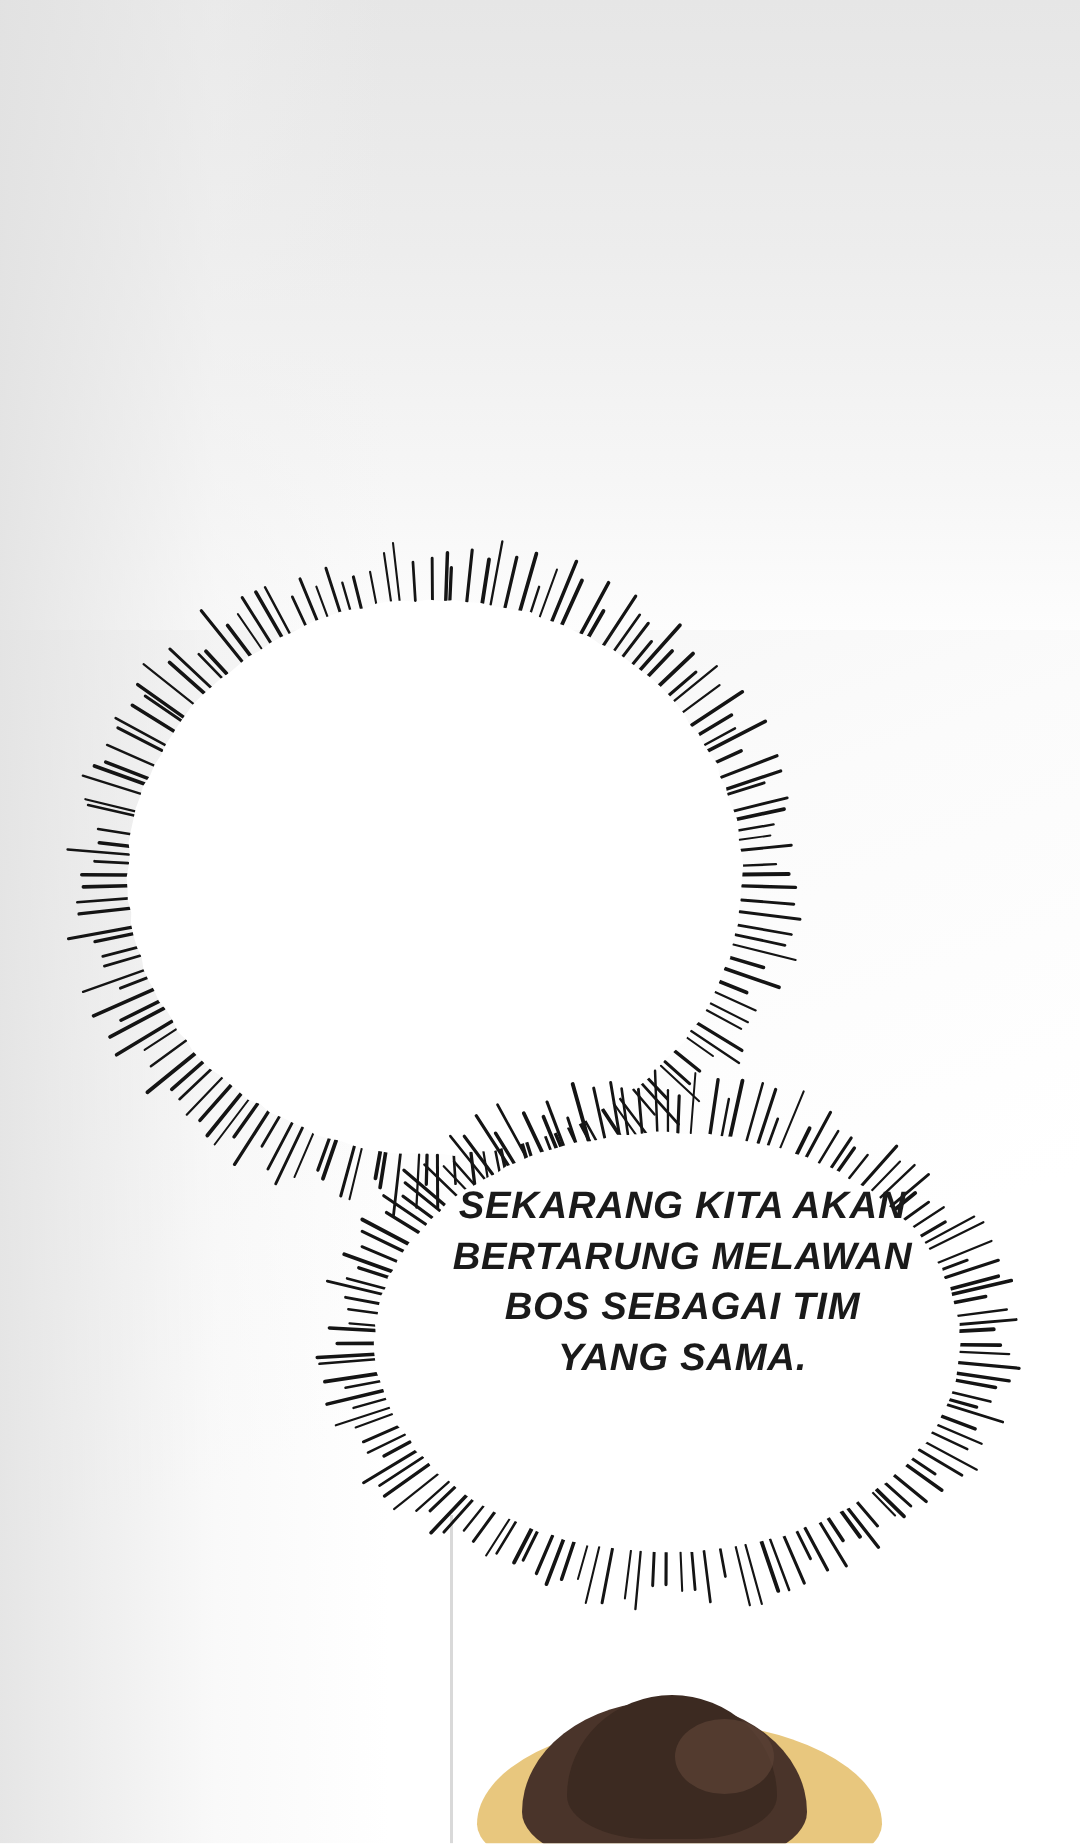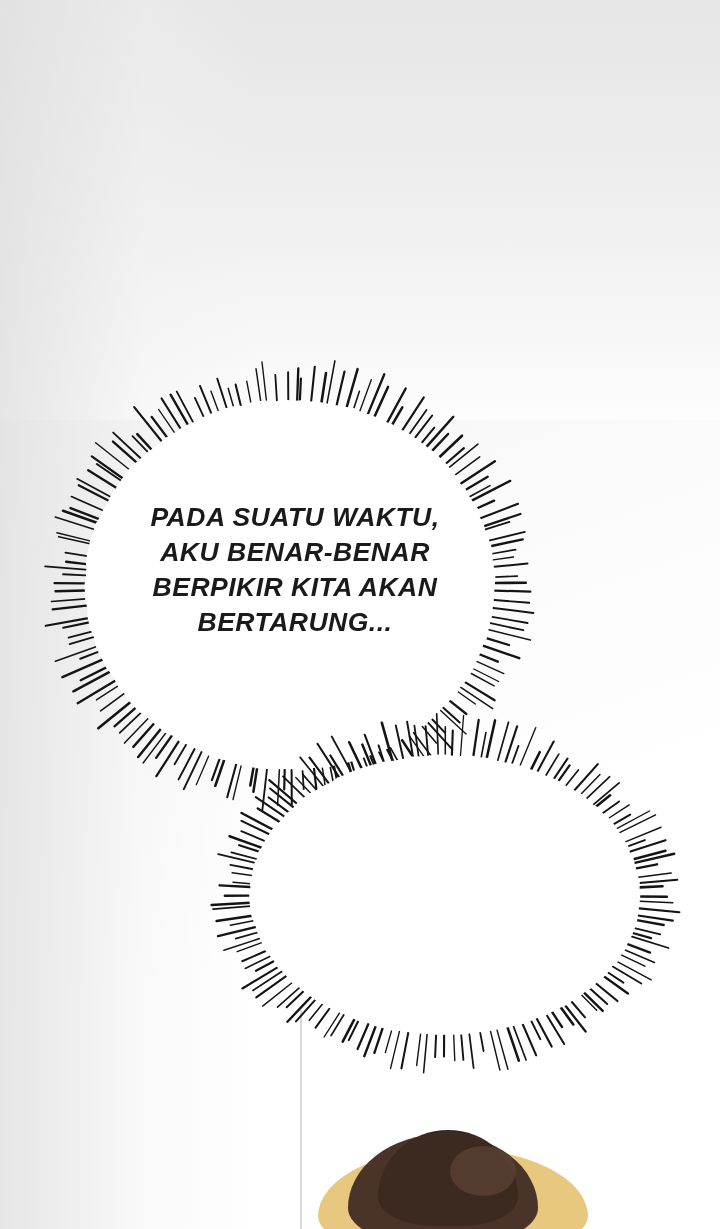--- a/index.html
+++ b/index.html
@@ -288,24 +288,20 @@
           <path d="M462.5,196.3 L494.7,189.4" stroke-width="2.45"></path>
           <path d="M464.0,203.7 L487.7,199.6" stroke-width="1.65"></path>
           <path d="M465.1,209.8 L485.6,207.0" stroke-width="1.31"></path>
           <path d="M466.0,216.8 L499.5,213.5" stroke-width="1.98"></path>
           <path d="M466.8,227.1 L489.3,226.1" stroke-width="1.60"></path>
         </g>
       <g id="inner-top" fill="#ffffff" stroke="#141414" stroke-width="1.2">
           <path d="M466.8,235.0 L466.1,242.7 L465.6,250.4 L464.4,258.1 L464.1,265.8 L461.7,273.3 L460.0,280.9 L458.8,288.6 L454.8,295.6 L452.2,303.0 L449.0,310.1 L446.1,317.5 L442.2,324.4 L437.9,331.2 L432.2,337.0 L428.6,344.3 L422.5,349.8 L416.4,355.3 L410.9,361.2 L405.8,367.5 L399.5,372.8 L392.1,376.9 L385.3,381.6 L379.0,386.9 L371.2,390.3 L364.9,395.9 L357.5,399.8 L349.1,402.1 L341.5,405.7 L333.4,408.2 L325.3,410.9 L317.2,413.3 L308.7,414.7 L300.6,417.6 L291.9,417.5 L283.3,418.0 L274.9,420.6 L266.3,419.1 L257.7,419.0 L249.2,418.7 L240.6,419.1 L231.9,418.7 L223.5,417.2 L215.0,416.0 L206.8,413.5 L198.8,410.5 L190.4,408.8 L182.1,406.5 L175.1,401.7 L167.3,398.5 L159.8,394.8 L151.8,391.7 L145.7,386.1 L137.4,383.1 L131.2,377.7 L124.9,372.4 L118.8,367.0 L111.7,362.3 L106.0,356.5 L100.4,350.6 L96.5,343.5 L90.5,337.8 L87.2,330.5 L83.2,323.7 L77.9,317.5 L74.8,310.2 L70.9,303.3 L67.6,296.1 L66.5,288.3 L63.2,281.1 L61.0,273.6 L59.3,265.9 L59.5,258.1 L57.2,250.5 L57.0,242.8 L56.4,235.0 L57.8,227.3 L58.7,219.6 L57.7,211.7 L59.2,204.0 L60.9,196.4 L62.5,188.8 L65.3,181.4 L67.5,173.9 L72.0,167.1 L75.0,159.9 L79.5,153.2 L82.7,146.0 L87.1,139.4 L91.3,132.7 L95.9,126.1 L100.6,119.6 L106.4,113.8 L112.6,108.4 L118.6,102.8 L125.4,98.1 L131.6,92.8 L138.0,87.5 L145.4,83.7 L152.1,78.7 L159.4,74.7 L167.3,71.5 L174.6,67.3 L182.3,63.8 L190.3,61.1 L198.3,58.0 L206.7,56.1 L215.4,55.7 L223.4,52.2 L231.9,51.0 L240.5,50.4 L249.2,51.3 L257.7,49.7 L266.3,50.9 L274.9,50.0 L283.4,51.5 L292.0,51.9 L300.3,54.0 L308.7,55.3 L317.1,56.8 L325.7,58.0 L333.2,62.3 L341.4,64.6 L349.4,67.5 L356.7,71.6 L364.7,74.4 L371.6,79.2 L379.6,82.3 L386.3,87.2 L392.9,92.2 L399.5,97.2 L406.2,102.1 L412.2,107.7 L418.0,113.5 L423.2,119.7 L428.2,126.0 L431.8,133.2 L437.7,139.0 L441.1,146.2 L445.5,152.8 L450.4,159.3 L451.6,167.3 L455.8,174.1 L457.4,181.7 L460.6,189.0 L463.4,196.4 L464.4,204.1 L464.4,211.9 L466.7,219.5 L467.4,227.2 Z" fill="#ffffff" stroke="none"></path>
         </g>
     </svg>
-    <div class="balloon-text">PADA SUATU WAKTU,
-AKU BENAR-BENAR
-BERPIKIR KITA AKAN
-BERTARUNG...</div>
   </div>
 
   <div class="balloon" id="balloon-bottom">
     <svg width="480" height="320" viewBox="0 0 480 320" aria-hidden="true">
       <g id="spikes-bottom" fill="none" stroke="#141414" stroke-width="2.1" stroke-linecap="round">
           <path d="M450.0,156.5 L476.9,156.8" stroke-width="2.47"></path>
           <path d="M449.8,161.2 L482.8,162.7" stroke-width="1.52"></path>
           <path d="M449.1,168.4 L489.4,172.2" stroke-width="2.11"></path>
           <path d="M447.9,175.5 L482.8,180.6" stroke-width="2.20"></path>
           <path d="M446.8,180.1 L473.7,185.0" stroke-width="2.32"></path>
@@ -442,20 +438,24 @@
           <path d="M444.8,122.9 L484.2,113.7" stroke-width="2.42"></path>
           <path d="M446.4,128.3 L467.1,124.3" stroke-width="2.36"></path>
           <path d="M448.4,137.2 L481.2,133.0" stroke-width="1.57"></path>
           <path d="M449.3,143.0 L487.4,139.7" stroke-width="1.90"></path>
           <path d="M449.7,147.4 L472.5,146.2" stroke-width="2.59"></path>
         </g>
       <g id="inner-bottom" fill="#ffffff" stroke="#141414" stroke-width="1.2">
           <path d="M450.4,155.0 L449.7,161.3 L448.9,167.5 L448.1,173.8 L447.3,180.1 L445.5,186.2 L443.3,192.3 L440.5,198.3 L437.4,204.1 L434.9,210.2 L430.5,215.7 L427.7,221.7 L421.8,226.5 L418.2,232.3 L413.3,237.6 L407.1,242.1 L402.5,247.5 L395.5,251.5 L389.9,256.3 L383.0,260.2 L377.0,264.9 L369.5,268.1 L362.4,271.8 L355.5,275.7 L347.1,277.9 L339.8,281.5 L332.0,284.3 L323.4,285.9 L315.3,288.1 L306.7,289.4 L298.3,291.3 L289.7,292.3 L281.1,293.2 L272.5,294.6 L263.7,294.5 L255.0,294.8 L246.3,294.7 L237.6,293.8 L228.9,293.2 L220.3,292.4 L211.8,291.0 L202.8,290.7 L194.6,288.4 L186.2,286.6 L178.6,283.3 L170.0,281.8 L162.6,278.3 L155.3,274.8 L147.6,271.8 L140.2,268.4 L133.4,264.5 L126.3,260.8 L120.1,256.3 L114.1,251.7 L108.7,246.7 L101.9,242.7 L97.3,237.3 L93.0,231.8 L87.0,227.1 L84.3,221.0 L80.2,215.4 L74.9,210.3 L72.5,204.2 L69.8,198.2 L67.2,192.2 L65.5,186.1 L63.1,180.0 L60.7,173.9 L60.2,167.6 L59.4,161.3 L59.2,155.0 L60.4,148.7 L60.0,142.4 L61.8,136.2 L62.7,129.9 L64.1,123.7 L67.4,117.8 L68.5,111.5 L72.7,105.9 L75.1,99.8 L79.0,94.2 L82.8,88.5 L88.1,83.4 L93.0,78.2 L97.3,72.8 L103.1,68.0 L107.5,62.4 L113.5,57.8 L119.5,53.2 L127.0,49.8 L133.6,45.7 L141.0,42.4 L147.2,37.7 L155.0,34.8 L162.3,31.3 L170.1,28.4 L178.3,26.1 L186.4,23.7 L194.6,21.5 L203.4,20.8 L211.9,19.3 L220.0,16.5 L228.9,16.6 L237.6,15.8 L246.2,14.4 L255.0,14.5 L263.7,15.9 L272.4,16.2 L281.3,15.6 L289.8,17.3 L298.6,17.9 L306.6,20.7 L315.0,22.4 L323.6,23.8 L331.8,25.9 L339.5,29.0 L347.7,31.4 L354.7,35.2 L362.7,37.9 L369.9,41.4 L376.0,46.1 L383.2,49.7 L390.5,53.3 L396.2,58.1 L401.0,63.4 L408.1,67.3 L412.4,72.9 L418.5,77.5 L423.0,82.9 L426.8,88.6 L430.5,94.3 L433.9,100.1 L438.2,105.6 L439.5,112.0 L443.4,117.7 L444.8,123.9 L446.4,130.1 L448.0,136.2 L449.8,142.4 L449.6,148.7 Z" fill="#ffffff" stroke="none"></path>
         </g>
     </svg>
+    <div class="balloon-text">SEKARANG KITA AKAN
+BERTARUNG MELAWAN
+BOS SEBAGAI TIM
+YANG SAMA.</div>
   </div>
 
   <div class="character">
     <div class="hair-blond"></div>
     <div class="hair-dark"></div>
     <div class="hair-dark-2"></div>
     <div class="hair-highlight"></div>
   </div>
 
 </div>

